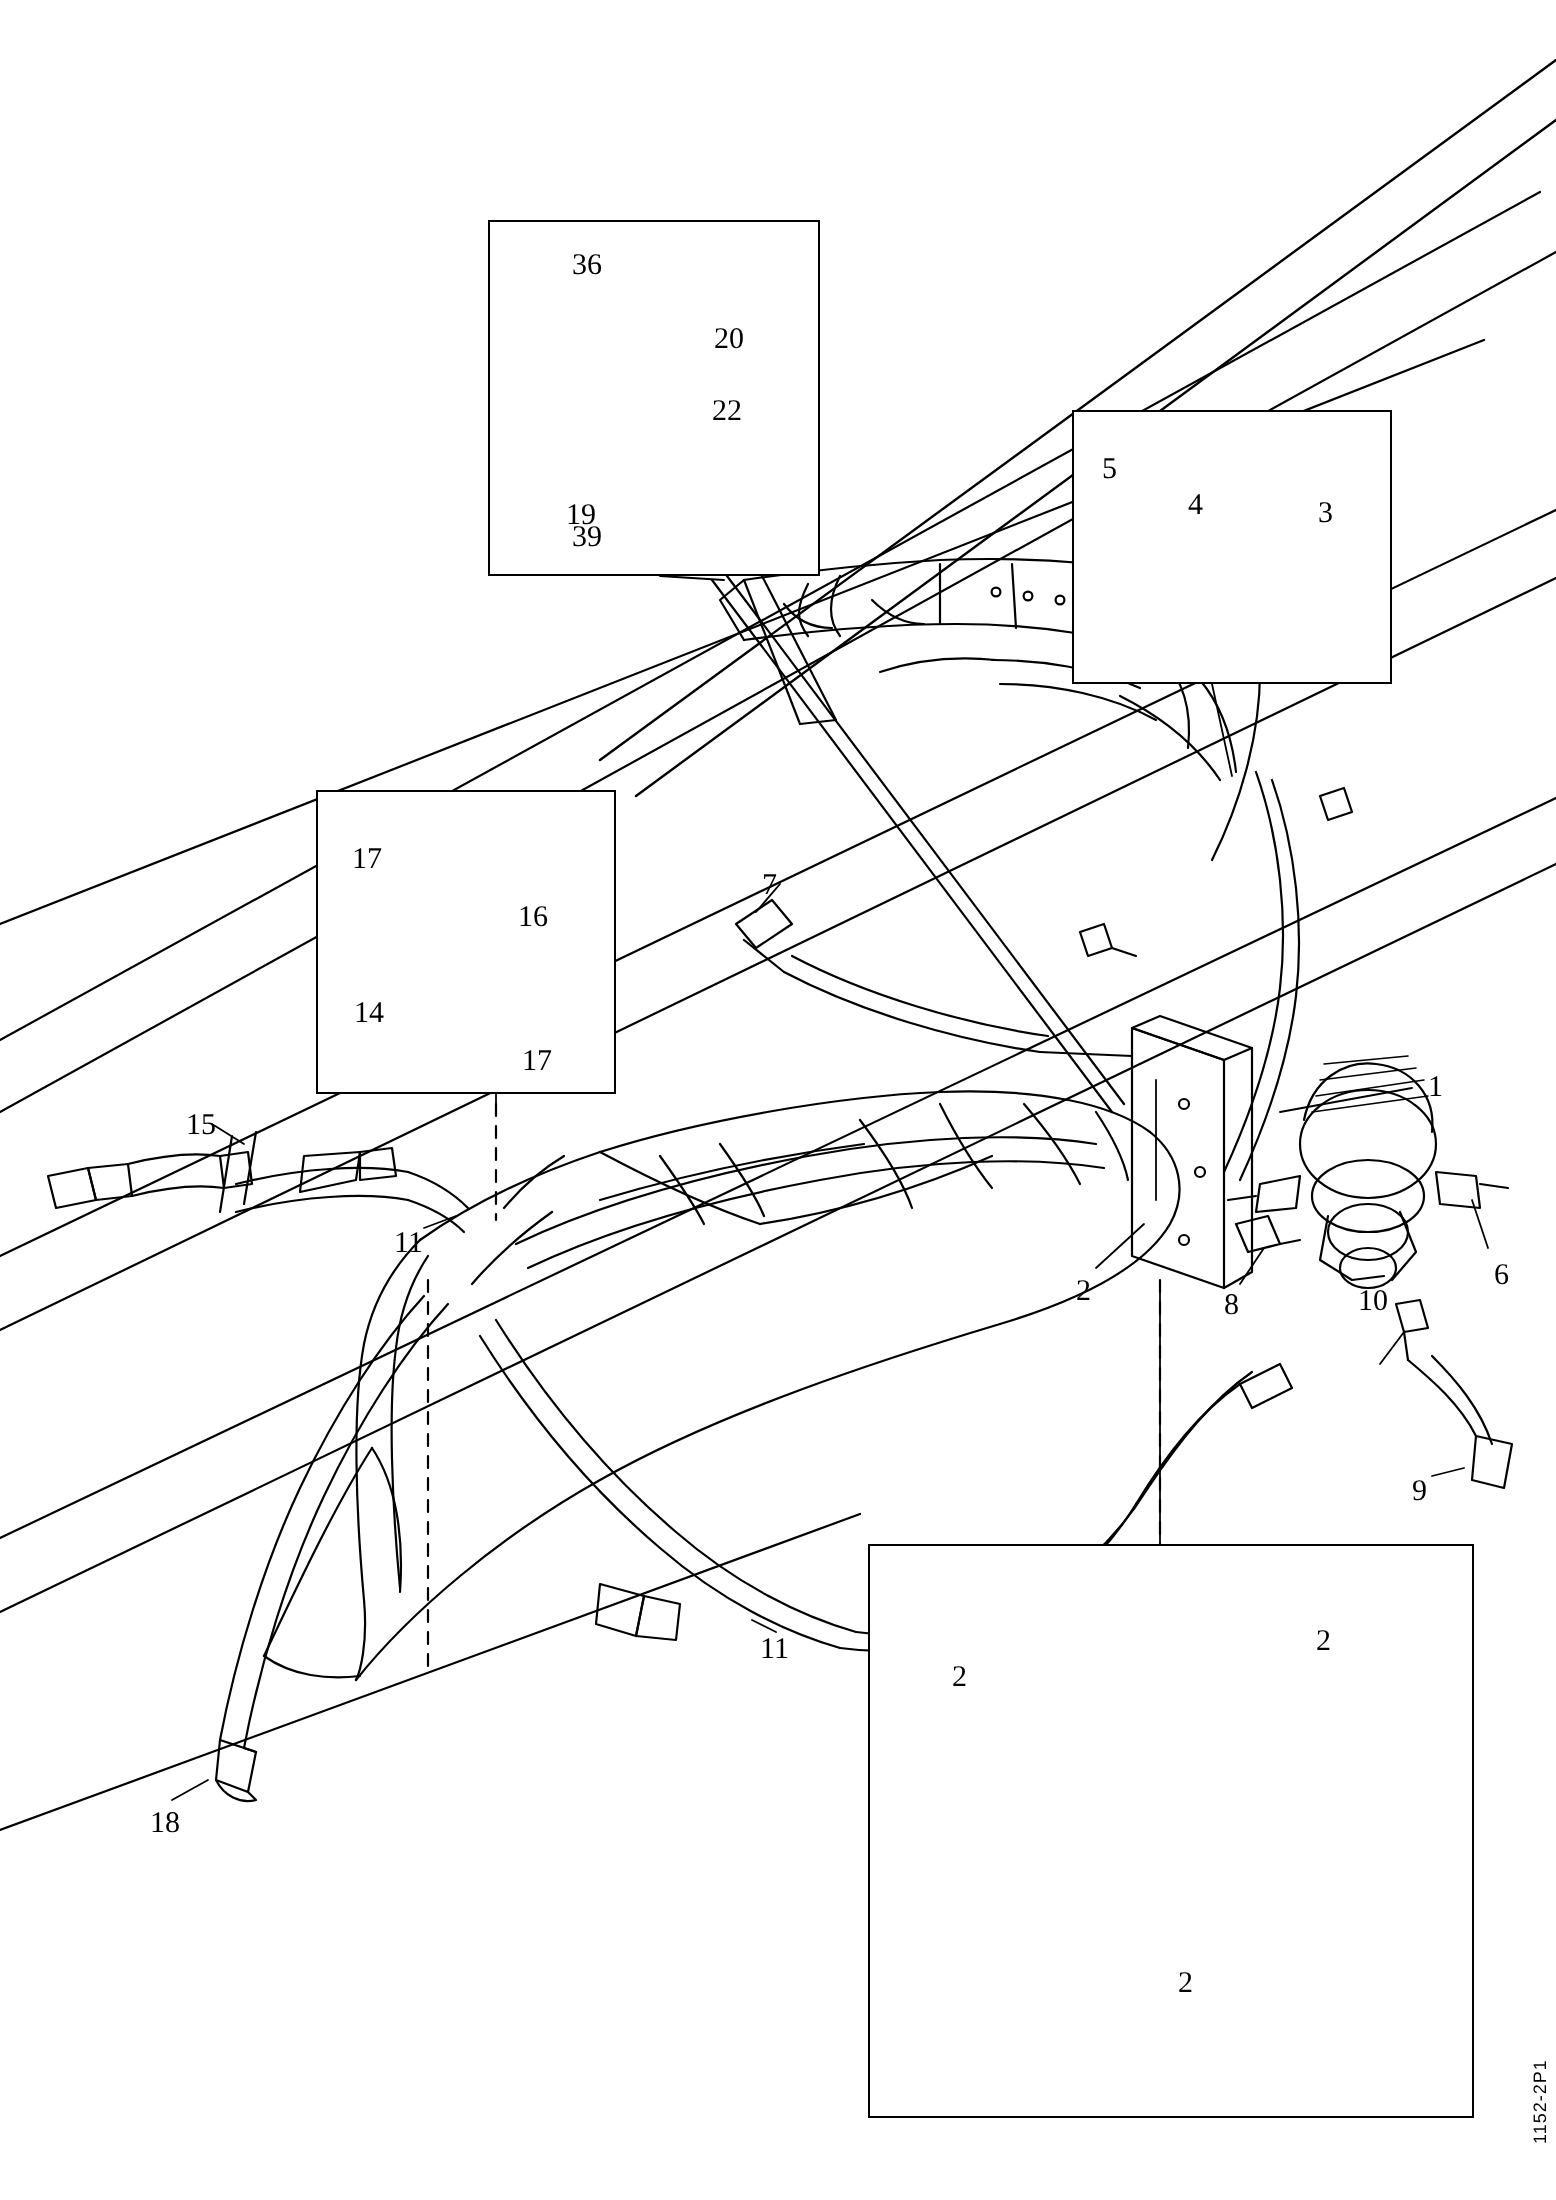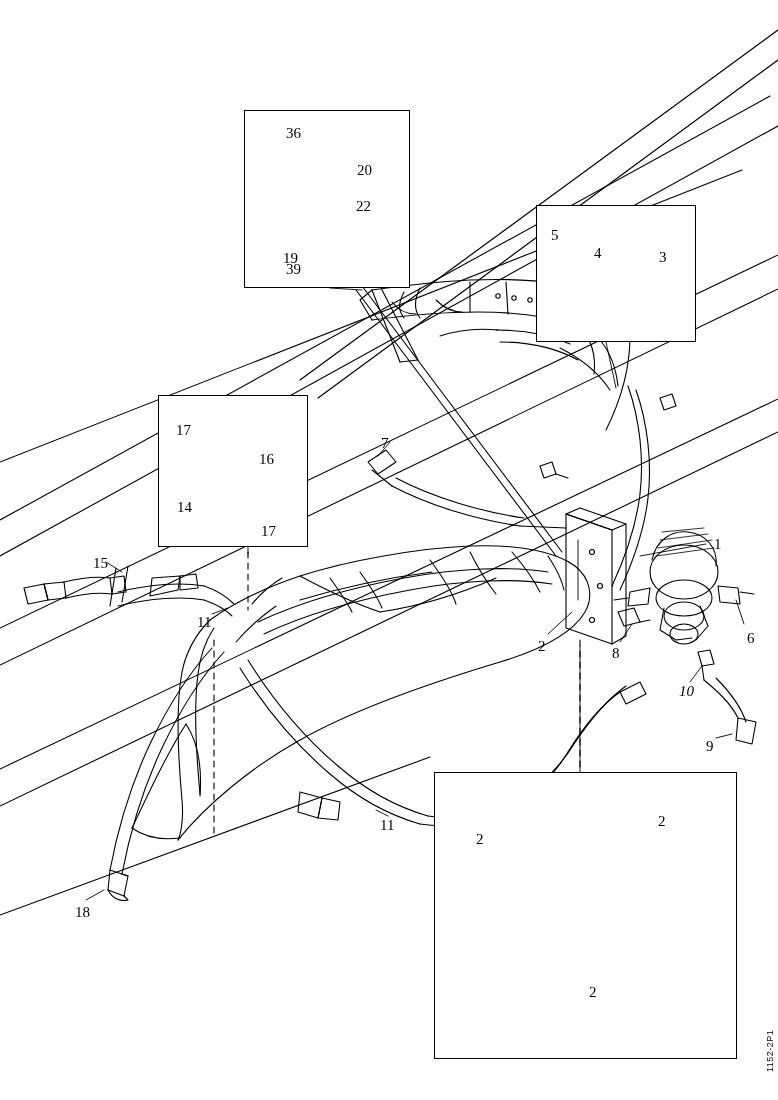--- a/index.html
+++ b/index.html
@@ -328,21 +328,21 @@
   <div class="callout" style="left:476px; top:832px;">2</div>
   <div class="callout" style="left:658px; top:814px;">2</div>
   <div class="callout" style="left:589px; top:985px;">2</div>
   <div class="callout" style="left:659px; top:250px;">3</div>
   <div class="callout" style="left:594px; top:246px;">4</div>
   <div class="callout" style="left:551px; top:228px;">5</div>
   <div class="callout" style="left:747px; top:631px;">6</div>
   <div class="callout" style="left:381px; top:436px;">7</div>
   <div class="callout" style="left:612px; top:646px;">8</div>
   <div class="callout" style="left:706px; top:739px;">9</div>
-  <div class="callout" style="left:679px; top:684px;font-style:italic;">10</div>
+  <div class="callout" style="left:679px; top:644px;">10</div>
   <div class="callout" style="left:380px; top:818px;">11</div>
   <div class="callout" style="left:261px; top:524px;">17</div>
   <div class="callout" style="left:197px; top:615px;">11</div>
   <div class="callout" style="left:177px; top:500px;">14</div>
   <div class="callout" style="left:93px; top:556px;">15</div>
   <div class="callout" style="left:259px; top:452px;">16</div>
   <div class="callout" style="left:176px; top:423px;">17</div>
   <div class="callout" style="left:75px; top:905px;">18</div>
   <div class="callout" style="left:283px; top:207px;margin-top:44px;">19</div>
   <div class="callout" style="left:357px; top:163px;">20</div>

